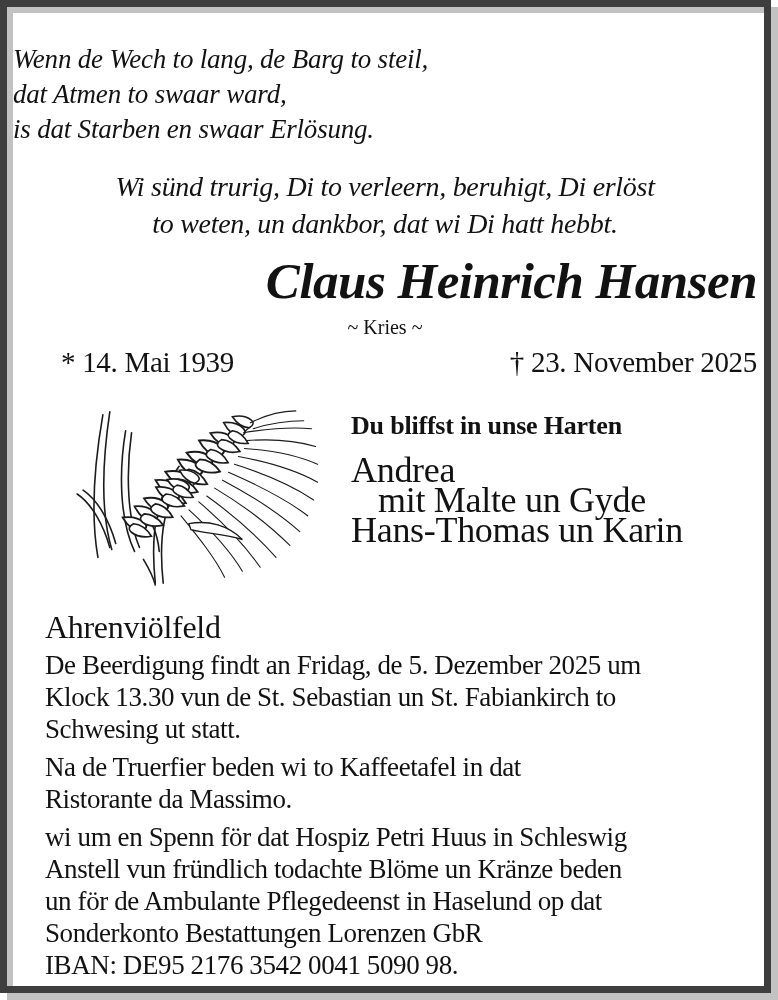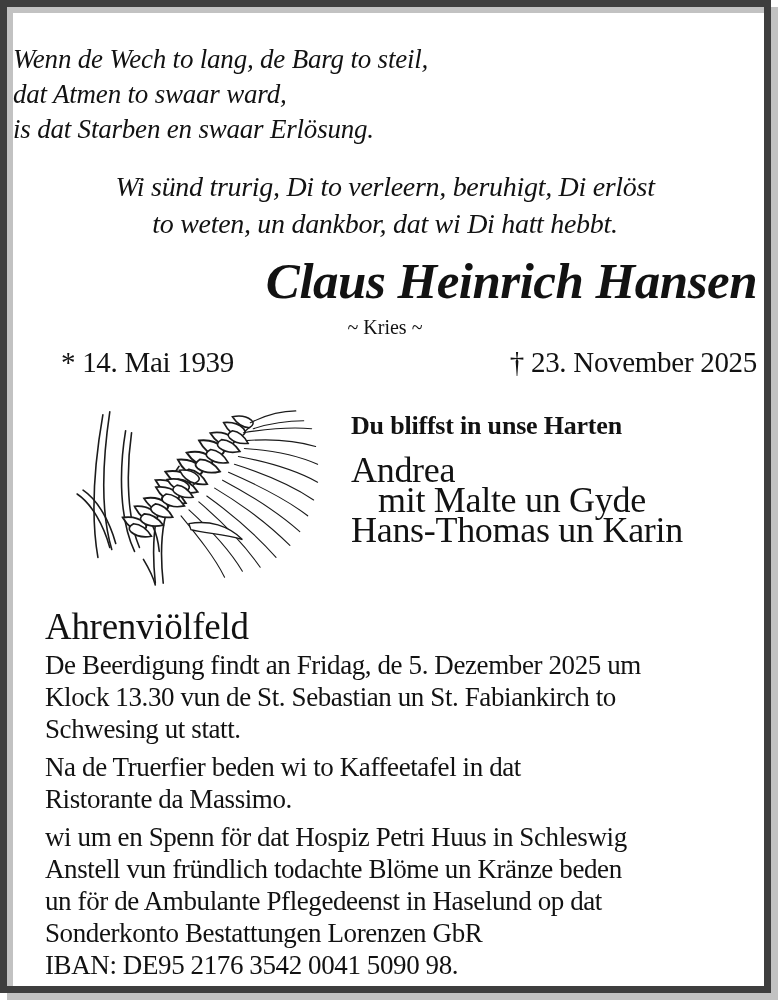--- a/index.html
+++ b/index.html
@@ -20,21 +20,21 @@
   .tribute{margin-top:21px;text-align:center;font-size:28px;line-height:37px;letter-spacing:-0.3px;font-style:italic;}
   .name{margin:10px 0 0 0;text-align:right;font-weight:bold;font-style:italic;font-size:51px;line-height:58px;letter-spacing:-0.5px;}
   .nickname{text-align:center;font-size:20px;line-height:30px;margin-top:2px;}
   .dates{display:flex;justify-content:space-between;gap:58px;font-size:29px;line-height:33px;margin-top:4px;letter-spacing:-0.3px;margin-left:48px;}
   .memorial-row{display:flex;margin:24px 0 0 26px;}
   .wheat{flex:0 0 auto;}
   .farewell{margin:8px 0 0 22px;}
   .farewell-heading{font-weight:bold;font-size:26px;line-height:30px;margin-bottom:14px;letter-spacing:-0.2px;}
   .mourner{font-size:36px;line-height:30px;letter-spacing:-0.3px;}
   .mourner.indent{padding-left:27px;}
-  .place{margin:16px 0 0 32px;font-size:37px;line-height:32px;letter-spacing:-0.3px;}
+  .place{margin:16px 0 0 32px;font-size:32px;line-height:32px;letter-spacing:-0.3px;}
   .para{margin:6px 58px 0 32px;font-size:27px;line-height:32px;letter-spacing:-0.4px;}
   .para div{white-space:nowrap;}
 </style>
 </head>
 <body>
 
 <div class="frame"></div>
 
 <div class="content">
 

